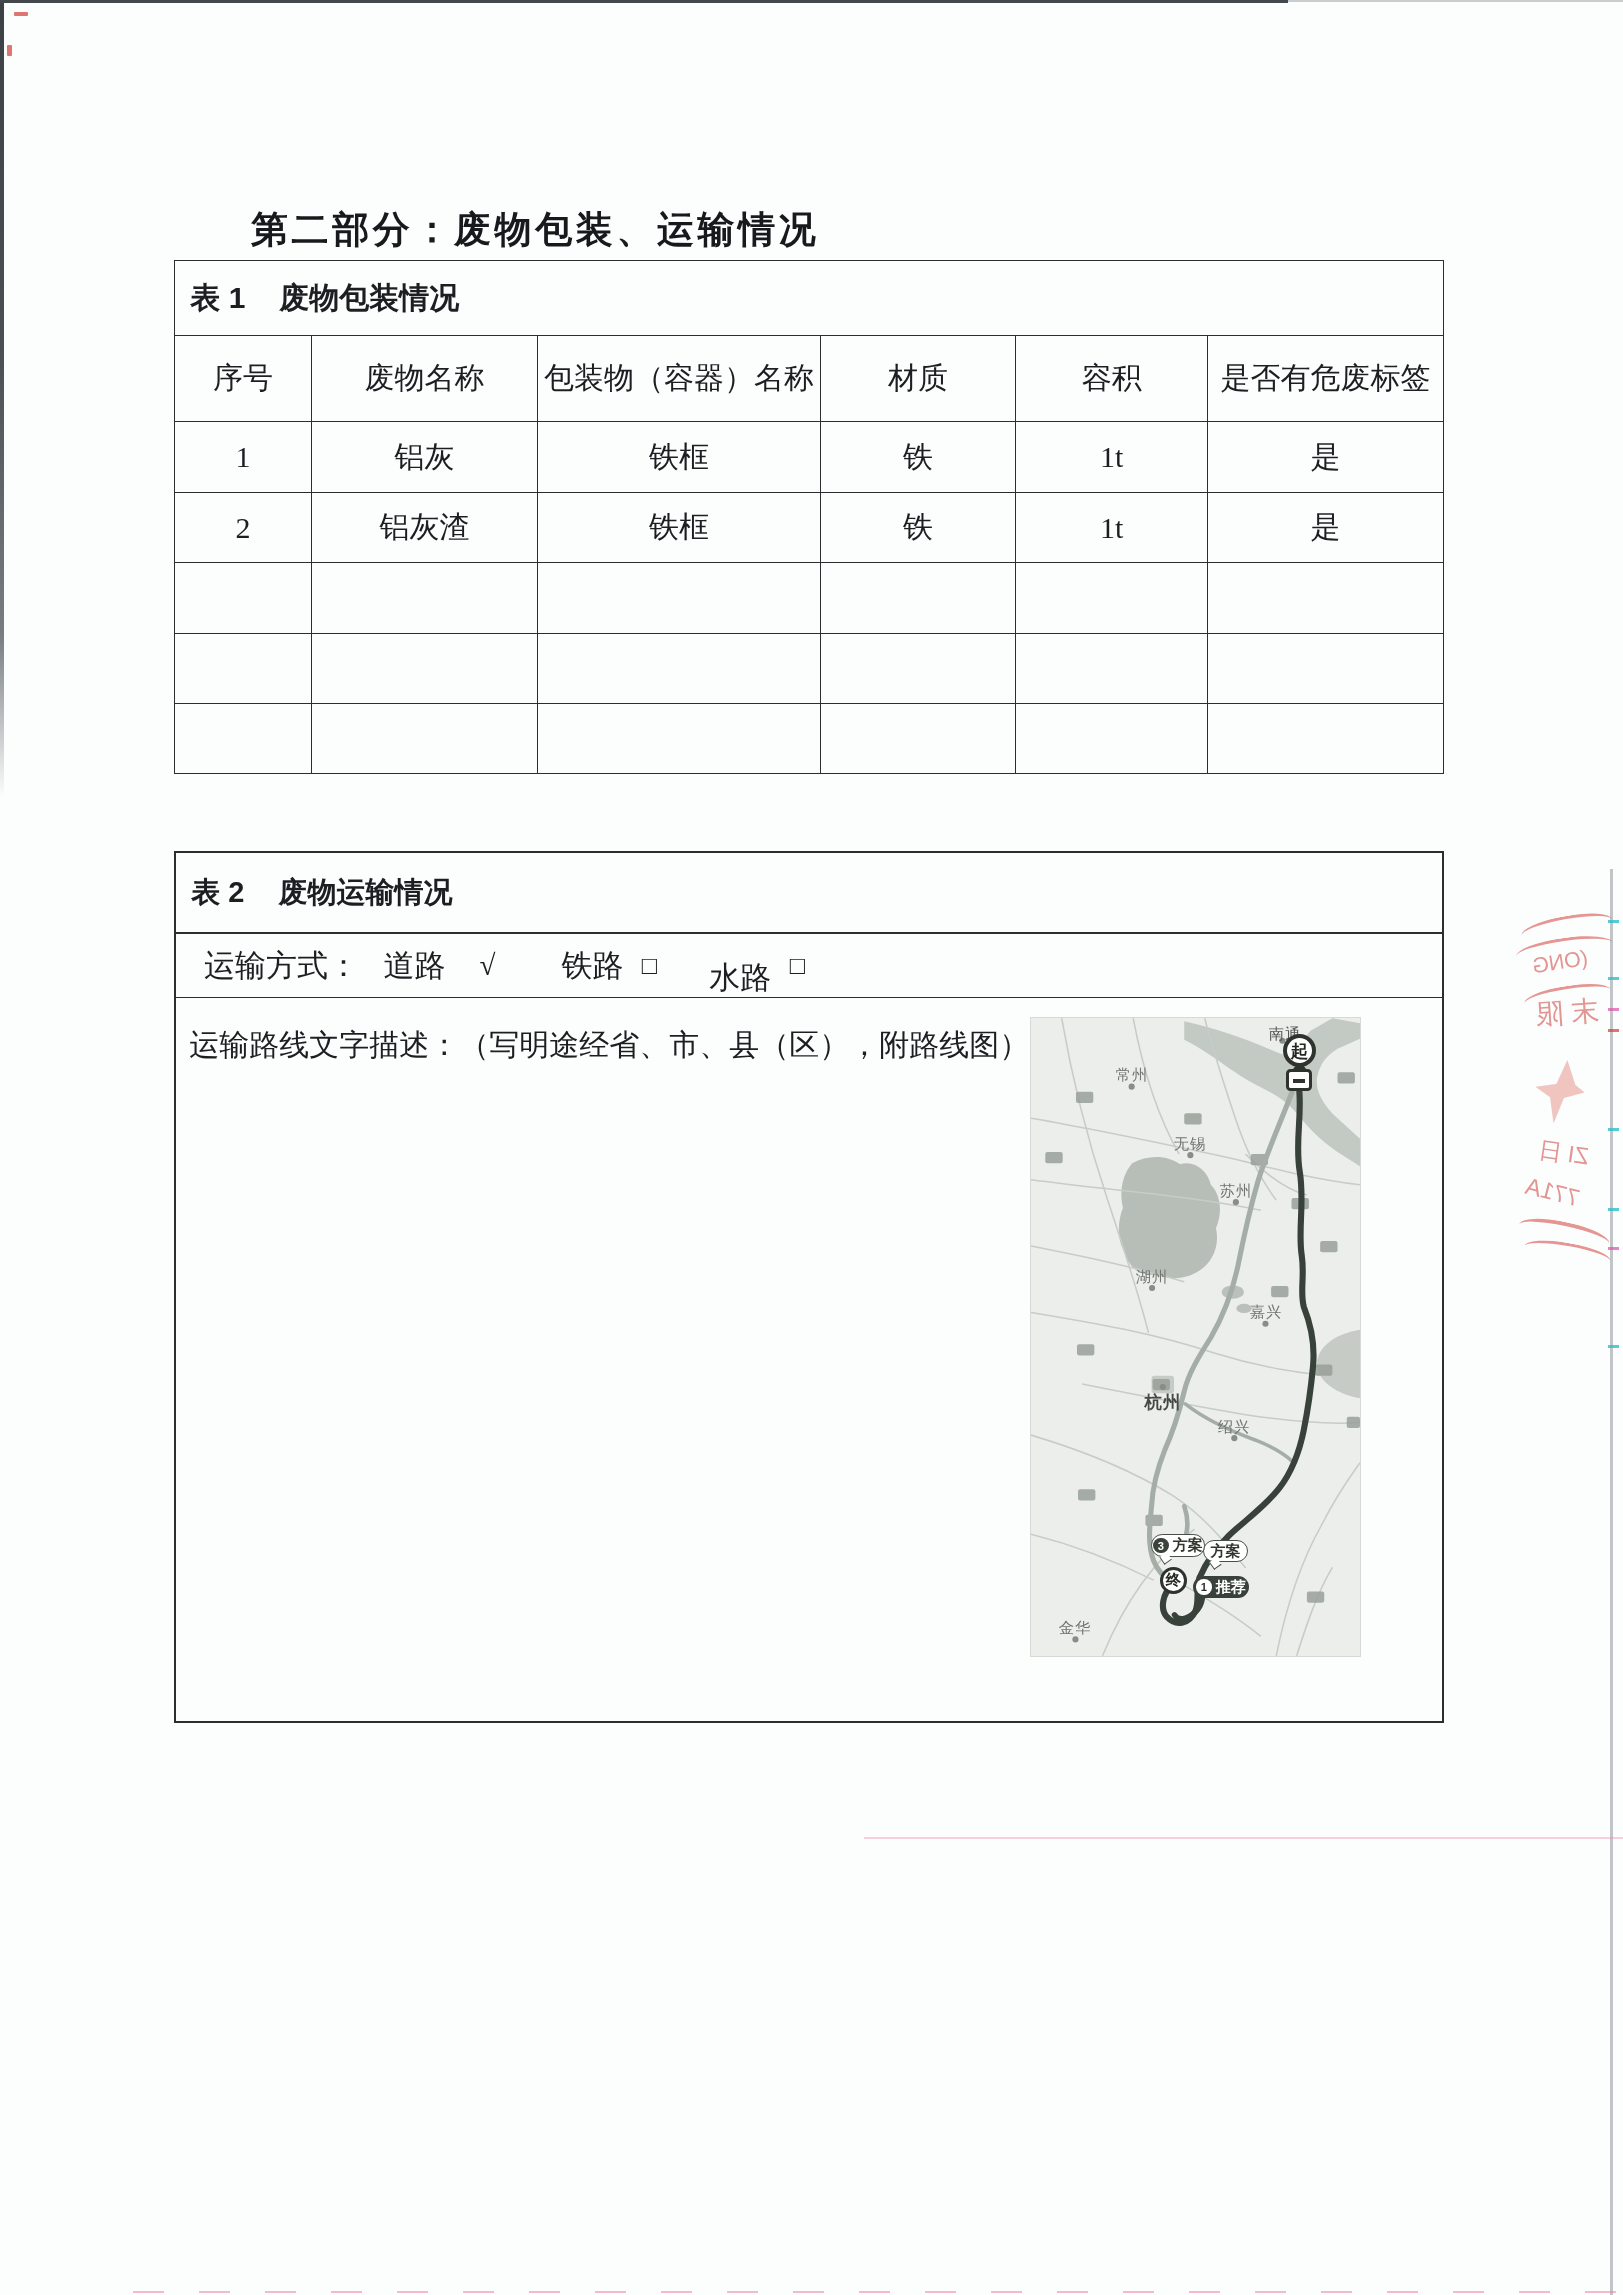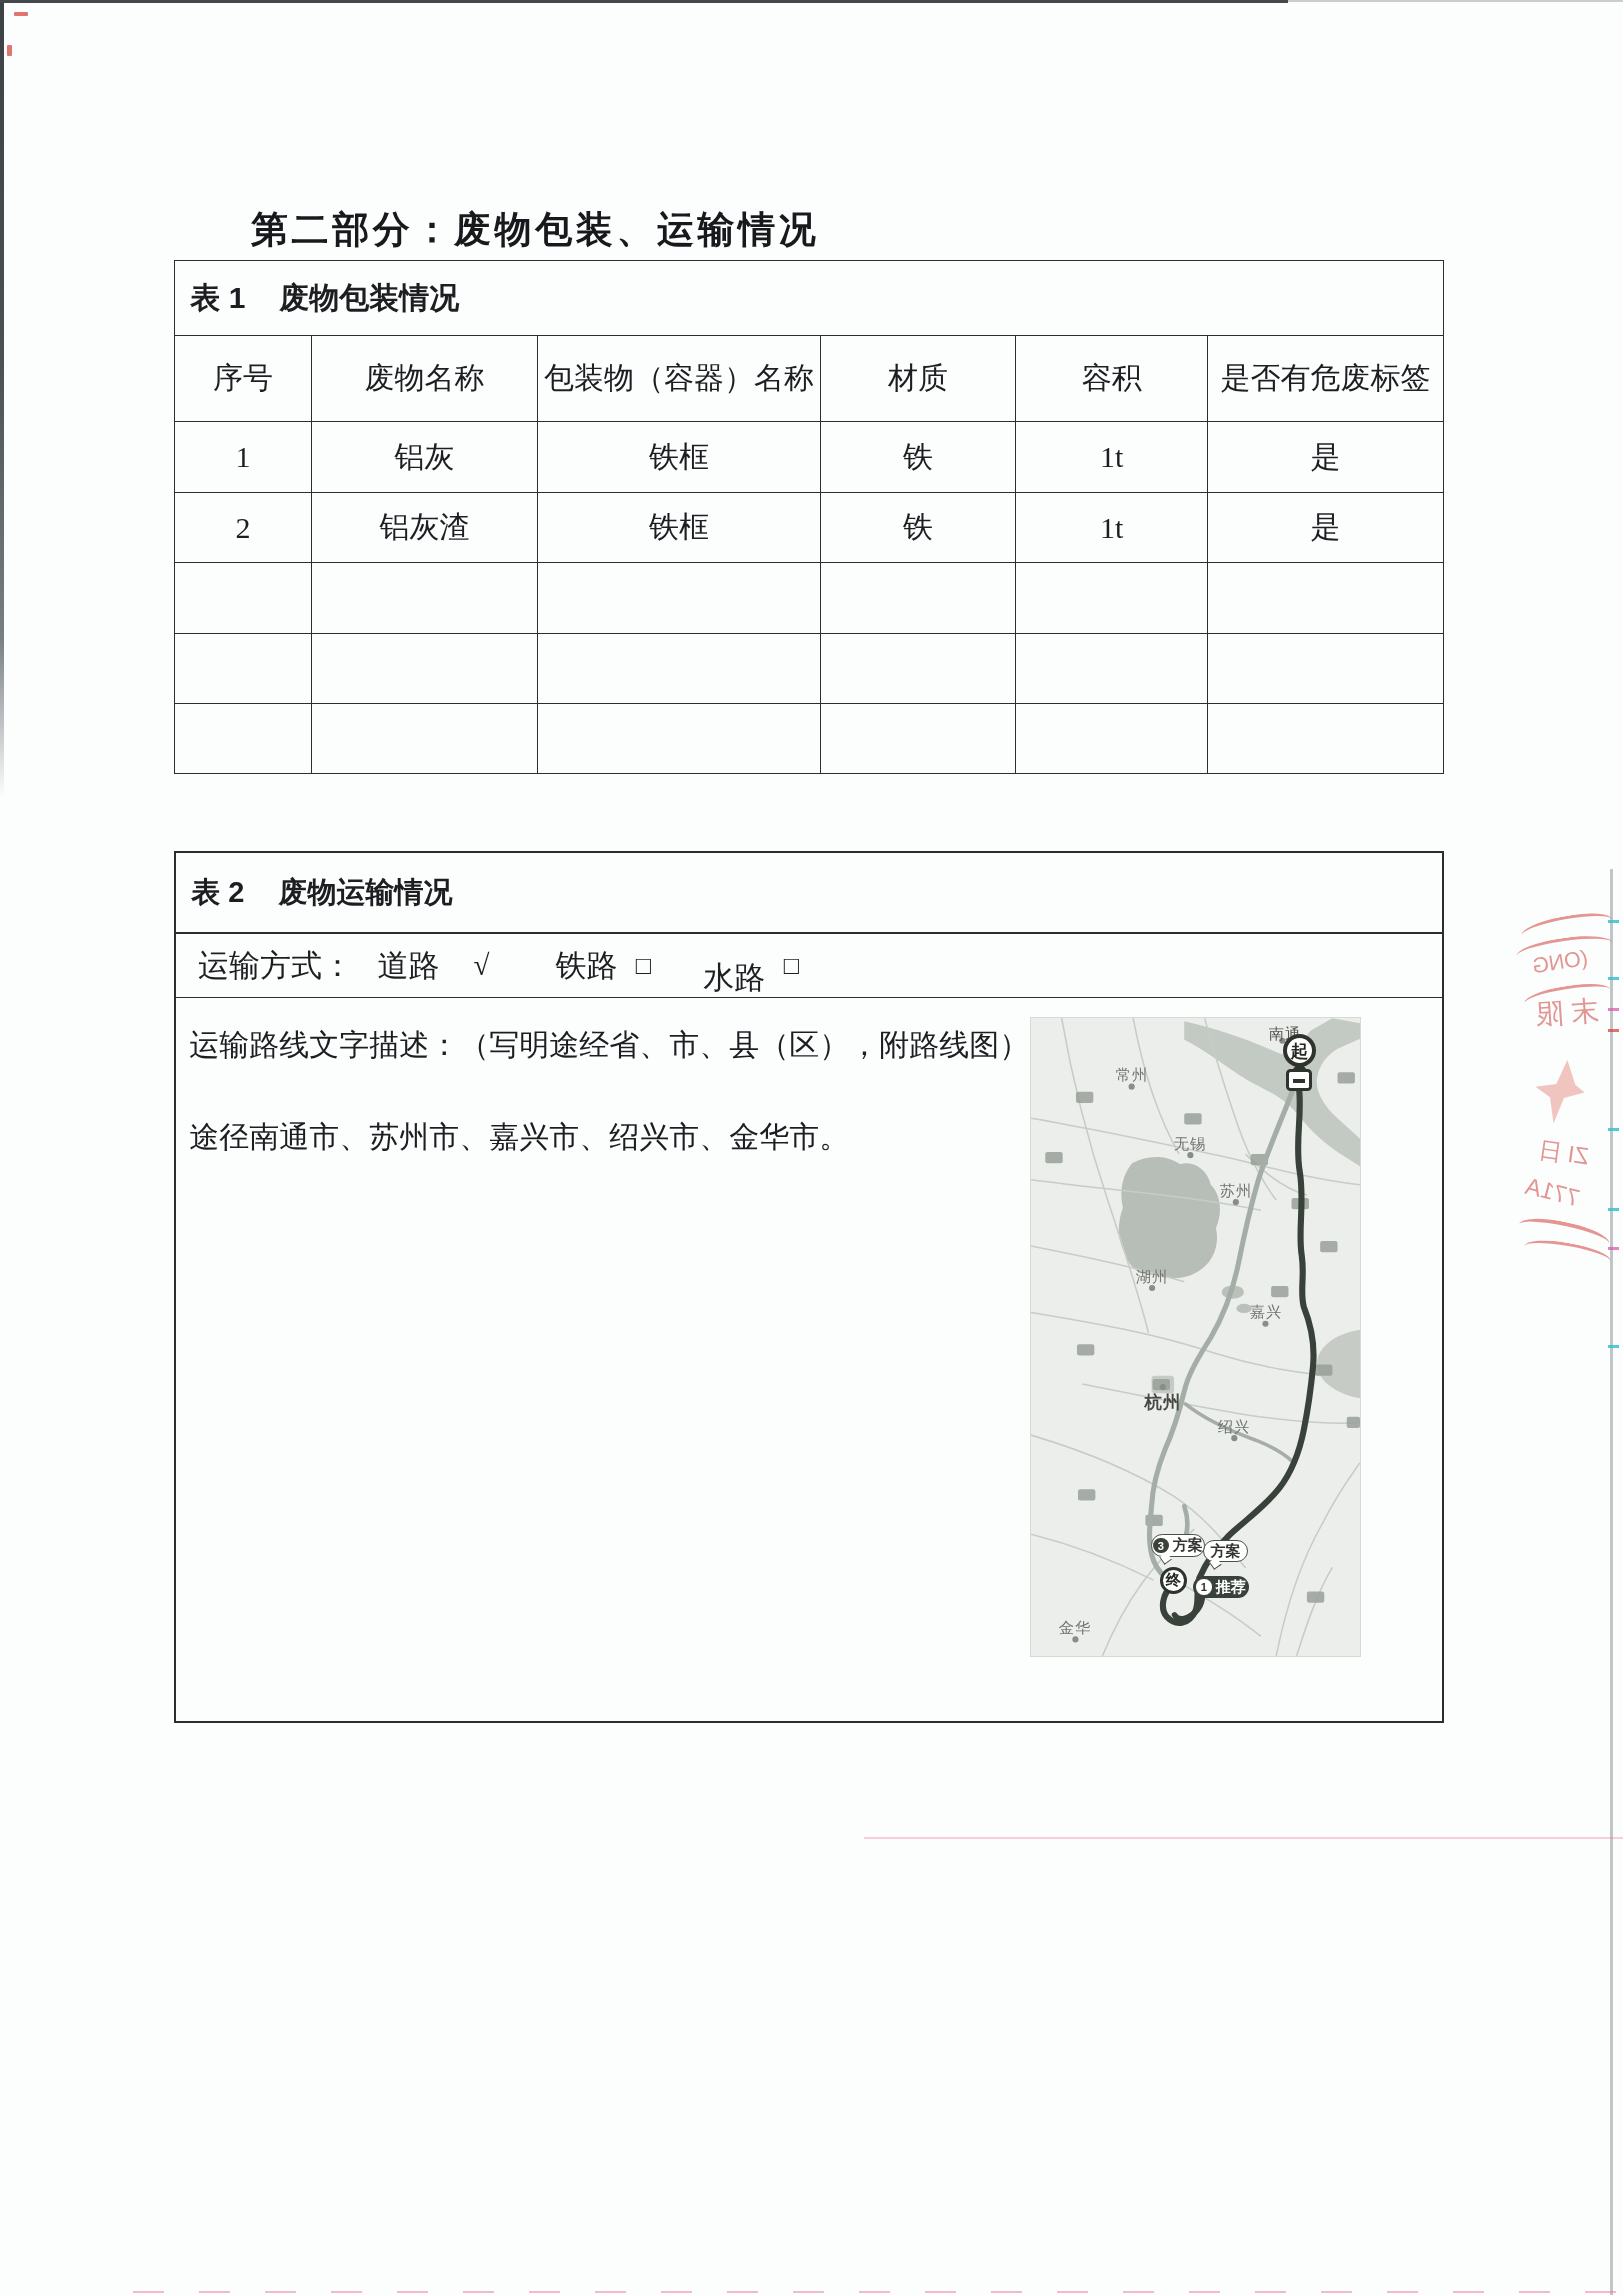--- a/index.html
+++ b/index.html
@@ -34,21 +34,21 @@
   .cap-gap{display:inline-block;width:34px;}
 
   
   .t2{left:174px;top:851px;width:1270px;height:872px;border:2px solid #2b2d30;box-sizing:border-box;}
   .t2-band{height:81px;border-bottom:2px solid #2b2d30;display:flex;align-items:center;padding-left:15.3px;
     font-family:"Liberation Sans","DejaVu Sans",sans-serif;font-weight:700;font-size:29px;box-sizing:border-box;}
   .t2-reg{height:333px;border-bottom:1.5px solid #2b2d30;box-sizing:border-box;padding:21.5px 15.3px 0 13.3px;}
   .t2-reg .line{font-size:30px;line-height:62px;white-space:nowrap;}
   .t2-reg .indent{text-indent:66px;}
   .t2-mode{height:64px;border-bottom:1.5px solid #2b2d30;box-sizing:border-box;
-    display:flex;align-items:center;padding-left:22px;font-size:31px;white-space:nowrap;}
+    display:flex;align-items:center;padding-left:28px;font-size:31px;white-space:nowrap;}
   .m-road{margin-left:24.5px;} .m-roadmark{margin-left:34px;font-size:29px;}
   .m-rail{margin-left:66px;} .m-railbox{margin-left:18.4px;font-size:25.6px;}
   .m-water{margin-left:52px;margin-top:24px;} .m-waterbox{margin-left:18.4px;font-size:25.6px;}
   .t2-route{position:relative;height:672px;box-sizing:border-box;padding:30px 0 0 13.3px;}
   .route-label{font-size:30px;line-height:33px;white-space:nowrap;}
   .route-text{font-size:30px;line-height:33px;margin-top:59px;white-space:nowrap;}
 
   
   .map{left:854px;top:19.4px;width:329px;height:638px;background:#eceeeb;border:0.5px solid #d6d9d5;overflow:hidden;}
   .map svg{position:absolute;left:0;top:0;}
@@ -185,21 +185,20 @@
       <span>运输方式：</span>
       <span class="m-road">道路</span>
       <span class="m-roadmark">√</span>
       <span class="m-rail">铁路</span>
       <span class="m-railbox">□</span>
       <span class="m-water">水路</span>
       <span class="m-waterbox">□</span>
     </div>
     <div class="t2-route">
       <div class="route-label">运输路线文字描述：（写明途经省、市、县（区），附路线图）</div>
-      <div class="route-text">途径南通市、苏州市、嘉兴市、绍兴市、金华市。</div>
 
       <div class="abs map">
         <svg width="329" height="638" viewBox="0 0 644 1248">
 
           <path d="M300,6 C360,20 420,40 460,58 C490,70 505,78 515,70 C528,60 534,38 548,24 L590,0 L644,10 L644,40 L600,60 C580,72 565,90 560,116 C556,140 570,168 600,196 L644,236 L644,290 L600,262 C560,234 540,210 520,186 C500,162 480,150 440,130 C400,110 340,60 300,42 Z" fill="#b6bcb6" opacity="0.75"></path>
           <path d="M644,610 C592,618 556,648 560,682 C564,712 600,736 644,744 Z" fill="#b6bcb6" opacity="0.7"></path>
           <path d="M198,284 C230,266 268,268 292,286 C318,278 345,296 352,326 C372,346 375,381 362,411 C370,446 355,478 330,494 C305,511 270,514 245,501 C215,508 190,486 182,456 C168,431 170,396 180,371 C172,336 180,306 198,284 Z" fill="#aeb4ae" opacity="0.85"></path>
           <ellipse cx="395" cy="536" rx="22" ry="13" fill="#aeb4ae" opacity="0.8"></ellipse>
           <ellipse cx="417" cy="568" rx="15" ry="9" fill="#aeb4ae" opacity="0.8"></ellipse>
           <rect x="236" y="700" width="44" height="34" rx="6" fill="#c2c7c1" opacity="0.9"></rect>

